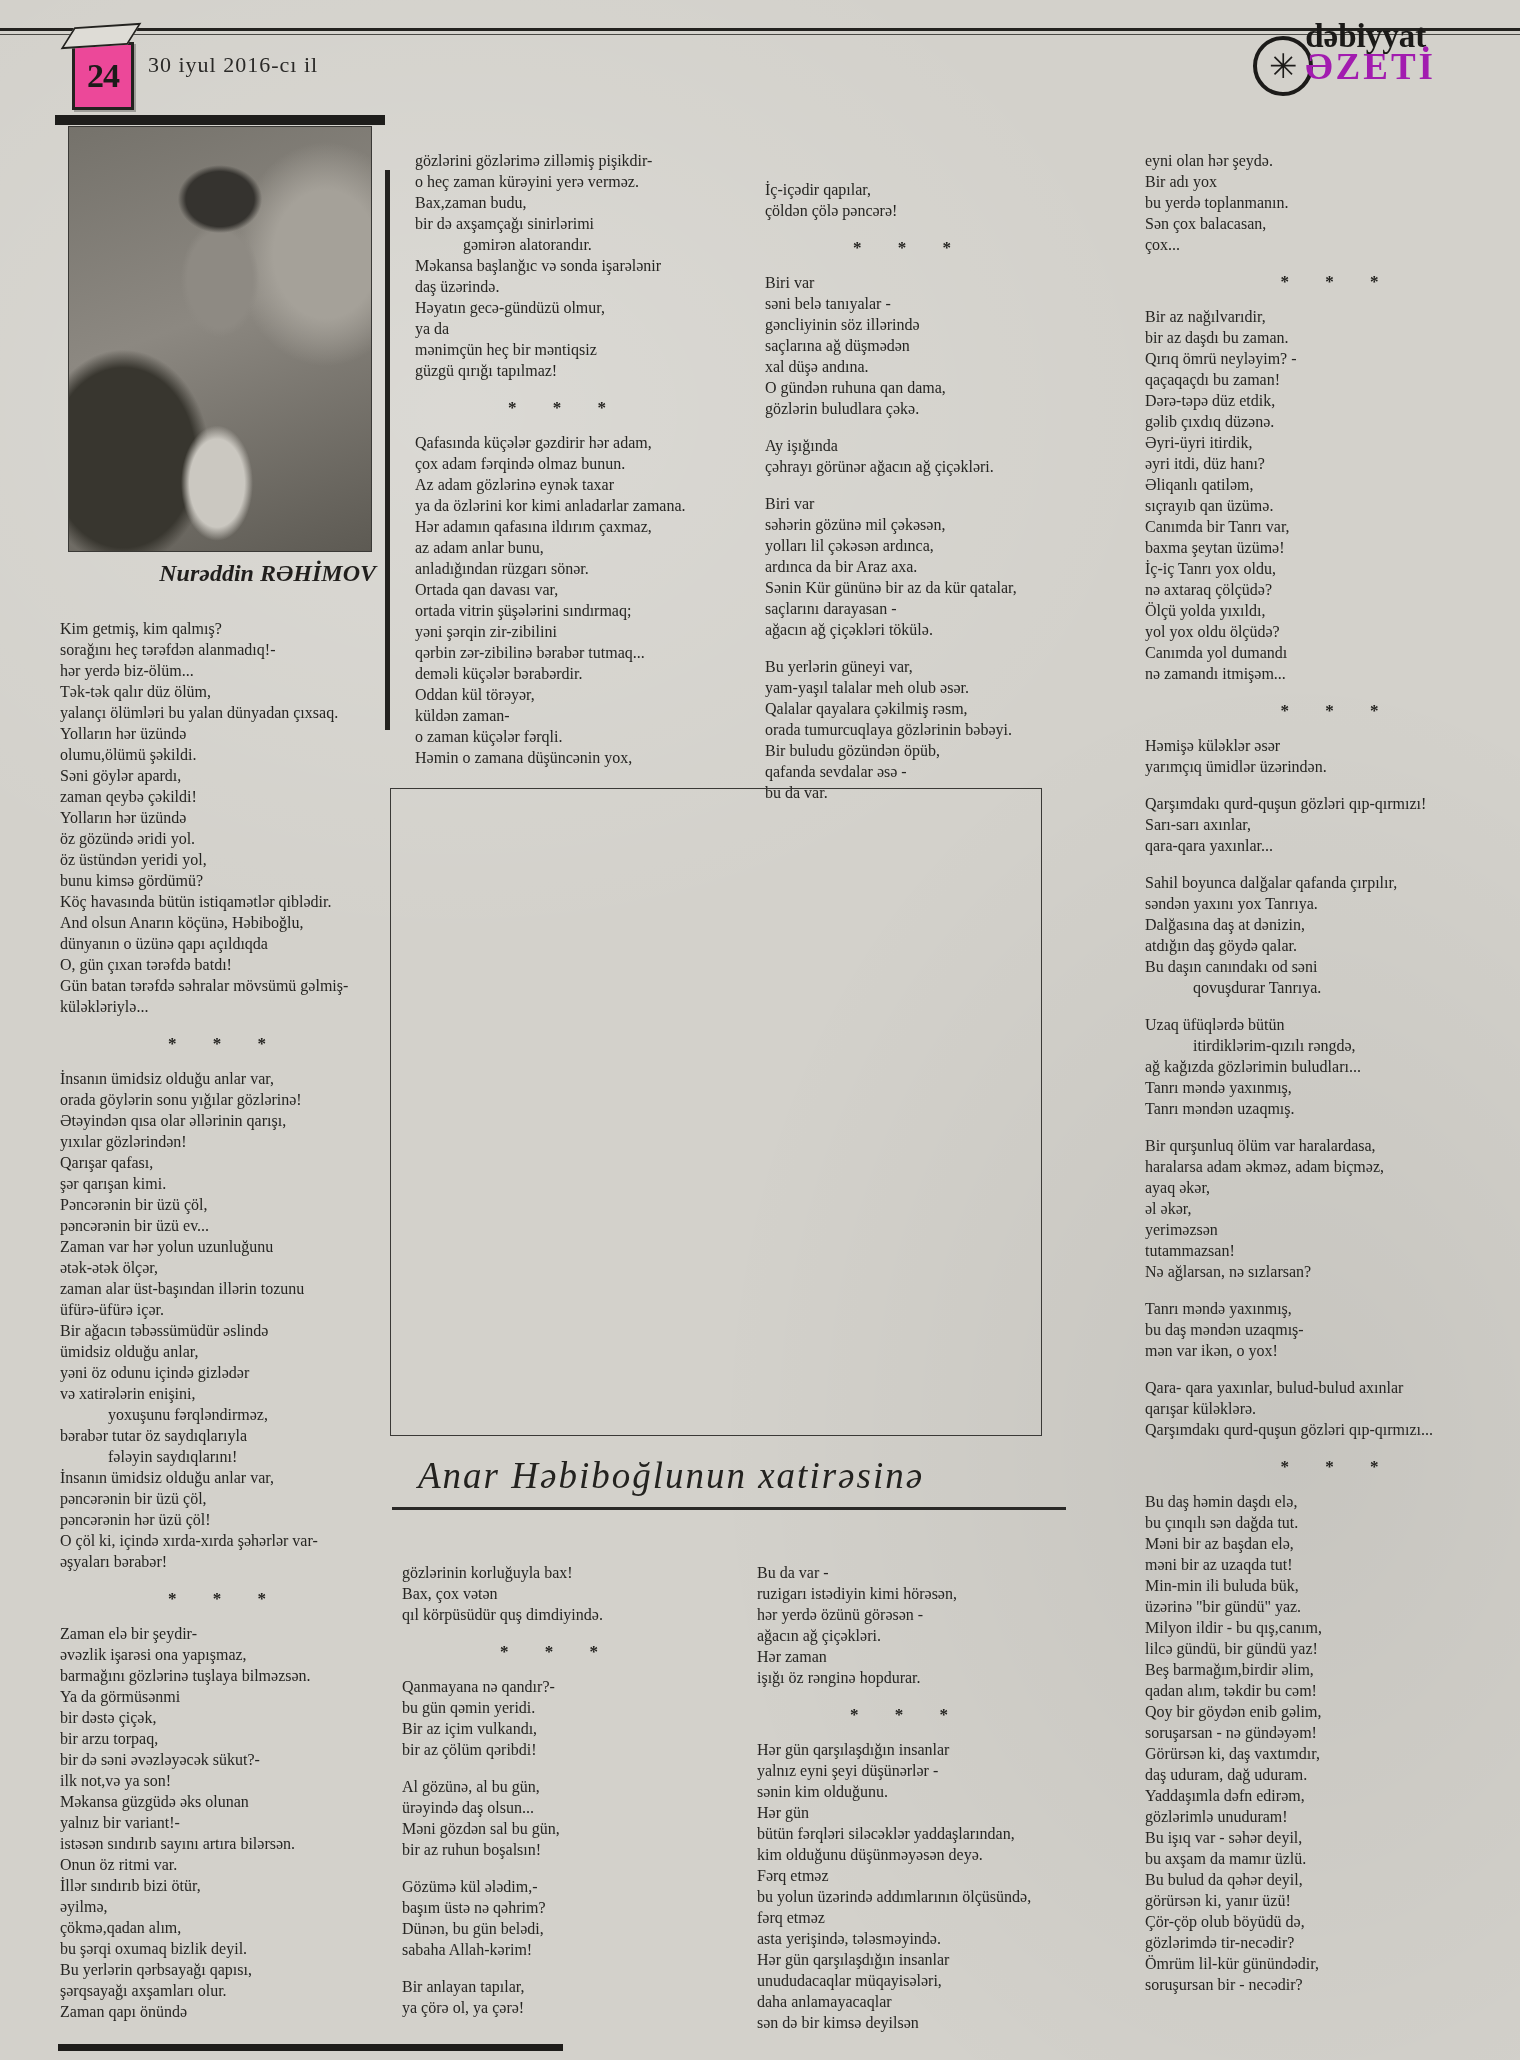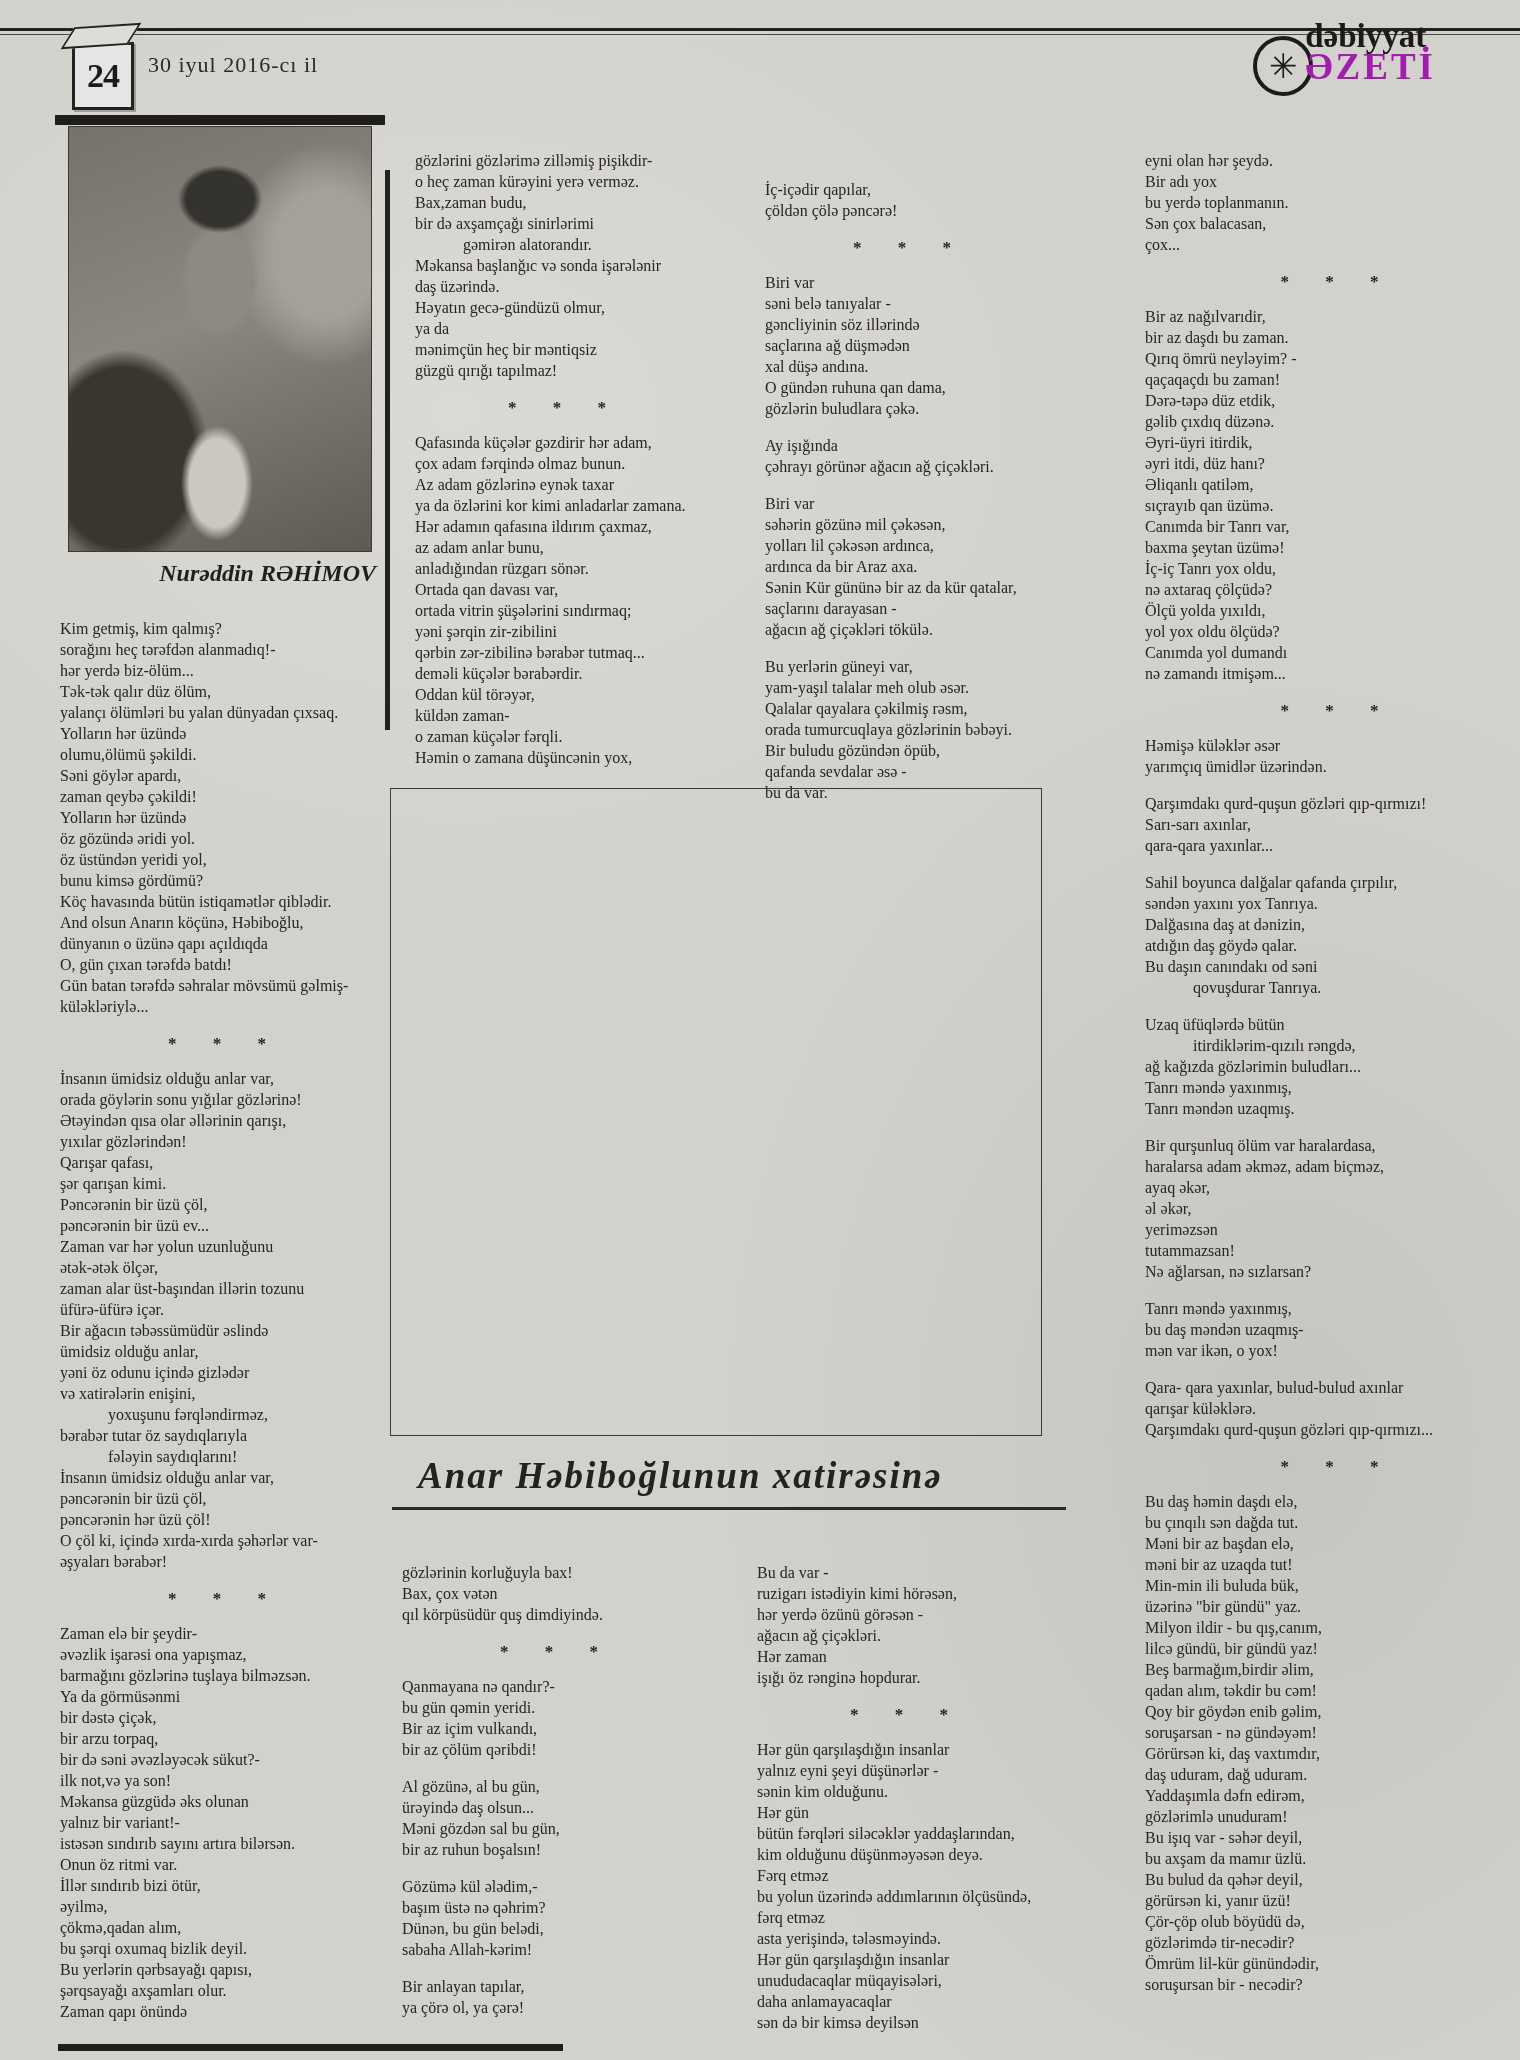--- a/index.html
+++ b/index.html
@@ -10,21 +10,21 @@
       radial-gradient(ellipse 900px 1200px at 85% 70%, rgba(0,0,0,.06), transparent 65%),
       #d3d1cb;
     font-family:"Liberation Serif", serif;
     color:#262522;
   }
   .abs{position:absolute;}
   
   .toprule{left:0;top:28px;width:1520px;height:3px;background:#23221f;}
   .toprule2{left:0;top:34px;width:1520px;height:1px;background:#4a4945;}
   .book{
-    left:72px;top:42px;width:56px;height:62px;background:#e5e5e5;
+    left:72px;top:42px;width:56px;height:62px;background:#ec4899;
     border:3px solid #23221f;display:flex;align-items:center;justify-content:center;
     box-shadow:2px 2px 0 rgba(0,0,0,.25);
   }
   .book:before{
     content:"";position:absolute;left:-6px;top:-20px;width:60px;height:18px;
     background:#dedcd6;border:2px solid #23221f;transform:skewX(-35deg) rotate(-4deg);
   }
   .pagenum{font-weight:bold;font-size:34px;color:#1c1b19;letter-spacing:-1px;}
   .date{left:148px;top:52px;font-size:22px;font-weight:normal;color:#2a2927;letter-spacing:1px;}
   .masthead{right:84px;top:22px;display:flex;align-items:flex-start;position:absolute;}
@@ -56,21 +56,21 @@
       radial-gradient(ellipse 190px 150px at 49% 13%, #131211 0 58%, transparent 66%),
       radial-gradient(ellipse 150px 205px at 48% 42%, #7b7670 0 58%, transparent 68%),
       radial-gradient(ellipse 60px 28px at 48% 50%, #57534d 0 50%, transparent 75%),
       radial-gradient(ellipse 240px 170px at 48% 96%, #d9d6cf 0 55%, transparent 72%),
       radial-gradient(ellipse 300px 330px at 85% 85%, #b5b1a9 0 45%, transparent 70%),
       linear-gradient(170deg,#8e8b85, #979items389 50%, #6e6b65),
       linear-gradient(170deg,#8e8b85, #939089 50%, #6e6b65);
   }
   .memorial-caption{
     left:392px;top:1448px;width:648px;
-    font-size:37px;font-style:italic;font-weight:bold;color:#23221f;
+    font-size:37px;font-style:italic;font-weight:normal;color:#23221f;
     padding:6px 0 10px 26px;border-bottom:3px solid #2a2927;letter-spacing:2px;
   }
   
   .col{font-size:16px;line-height:21px;}
   .line{white-space:pre;}
   .stanza{margin-bottom:16px;}
   .stars{
     text-align:center;letter-spacing:16px;font-weight:bold;font-size:17px;
     margin:10px 0 14px 0;color:#23221f;
   }

